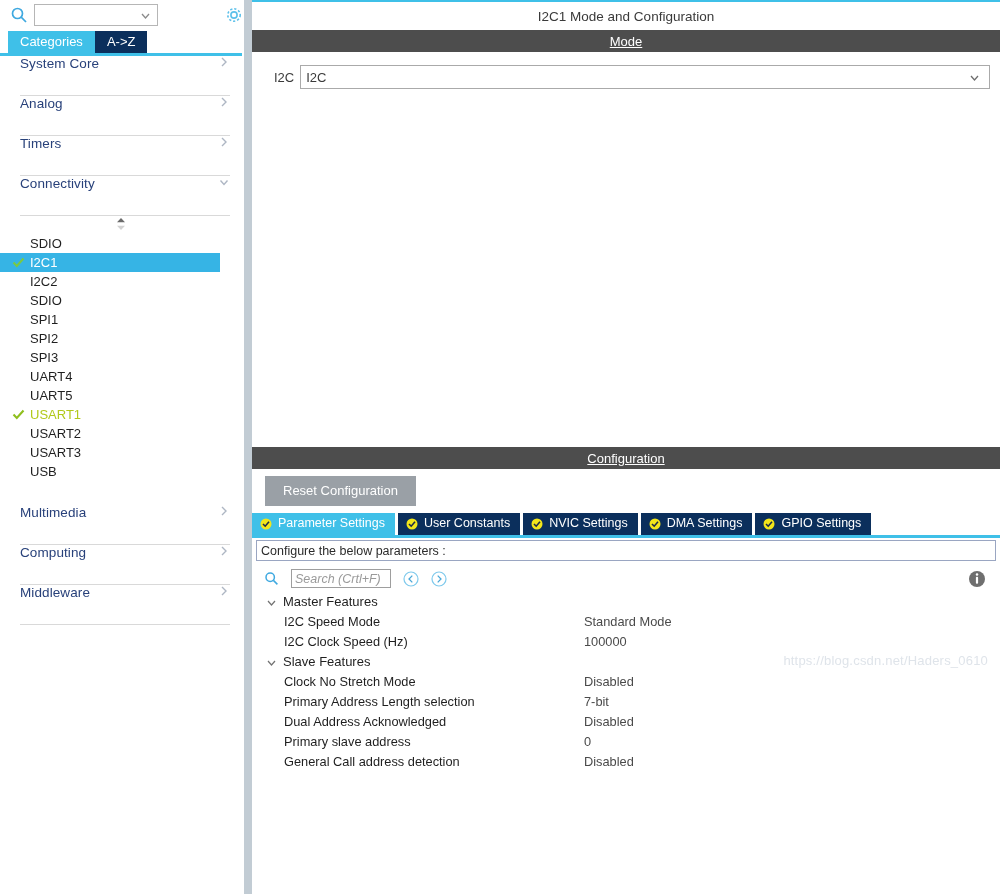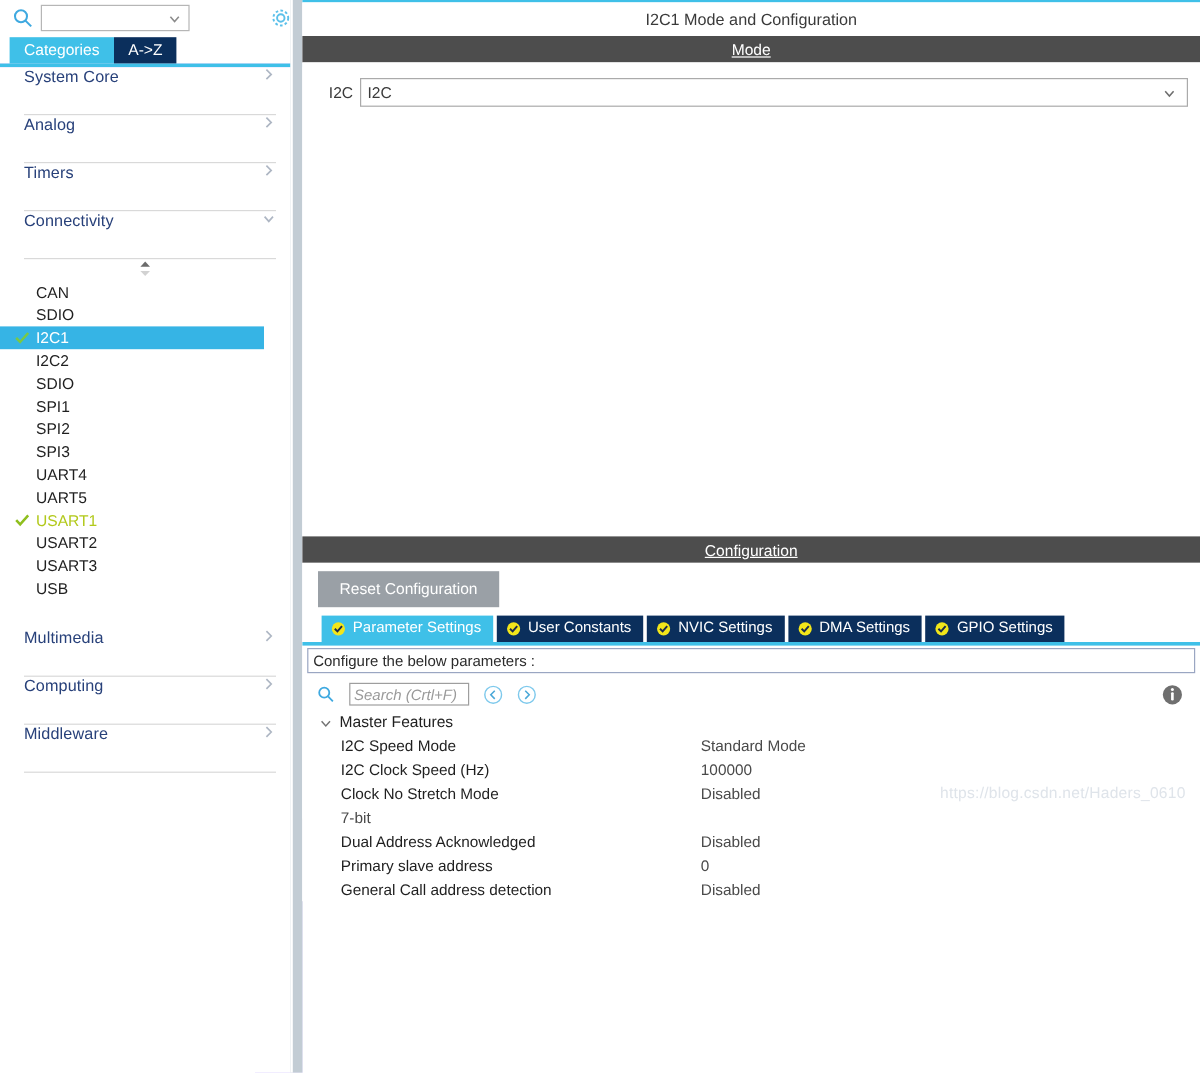--- a/index.html
+++ b/index.html
@@ -8,21 +8,21 @@
     font-family: "Liberation Sans", sans-serif;
     font-size: 13px;
     color:#1f1f1f;
     background:#ffffff;
     overflow:hidden;
   }
   .app { position:relative; width:1000px; height:894px; display:flex; }
 
   
   .left-panel {
-    width:252px; height:894px; background:#c4b5fd;
+    width:252px; height:894px; background:#b91c1c;
     display:flex; flex-direction:column; position:relative;
   }
   .search-row {
     height:30px; display:flex; align-items:center; gap:6px;
     padding:0 8px 0 10px; background:#ffffff; flex:0 0 30px;
   }
   .search-glyph { width:18px; height:18px; flex:0 0 18px; }
   .combo {
     flex:0 0 124px; height:22px; border:1px solid #b6b6b6; background:#fff;
     display:flex; align-items:center; justify-content:flex-end; padding-right:5px;
@@ -97,21 +97,21 @@
   }
   .mode-select .caret { margin-left:auto; width:13px; height:13px; }
 
   .config-area { flex:1 1 auto; display:flex; flex-direction:column; background:#ffffff; }
   .reset-row { flex:0 0 44px; display:flex; align-items:center; padding-left:13px; }
   .reset-btn {
     background:#9aa0a6; color:#ffffff; font-size:13px;
     padding:7px 18px; border:none; line-height:16px; cursor:pointer;
     font-family:"Liberation Sans", sans-serif;
   }
-  .tabstrip { flex:0 0 22px; display:flex; align-items:flex-start; padding-left:16px; gap:3px; }
+  .tabstrip { flex:0 0 22px; display:flex; align-items:flex-start; padding-left:0; gap:3px; }
   .ctab {
     display:flex; align-items:center; gap:6px;
     background:#0b2f5c; color:#ffffff; font-size:12.5px;
     padding:3px 10px 4px 8px; line-height:15px; cursor:pointer; white-space:nowrap;
   }
   .ctab.active { background:#3fc0e8; }
   .ctab .dot { width:12px; height:12px; flex:0 0 12px; }
 
   .tabstrip-underline { flex:0 0 3px; background:#3fc0e8; }
 
@@ -223,23 +223,20 @@
       <div class="scroll-spinner">
         <svg viewBox="0 0 16 14" width="16" height="14">
           <polygon points="8,1 12,5.2 4,5.2" fill="#6b6b6b"></polygon>
           <polygon points="8,13 12,8.8 4,8.8" fill="#d2d2d2"></polygon>
         </svg>
       </div>
 
       <div class="periph-list">
 
         <div class="periph">
-          <span>CAN</span>
-        </div>
-        <div class="periph">
           <span>SDIO</span>
         </div>
 
         <div class="periph selected">
           <span class="chk">
             <svg viewBox="0 0 13 13" width="13" height="13">
                 <polyline points="1.5,6.5 4.8,10 11.5,2.5" fill="none" stroke="#7ac943" stroke-width="2.1"></polyline>
               </svg>
           </span>
           <span>I2C1</span>
@@ -444,25 +441,34 @@
         </div>
         <div class="param-row">
           <span class="param-name">I2C Speed Mode</span>
           <span class="param-value">Standard Mode</span>
         </div>
         <div class="param-row">
           <span class="param-name">I2C Clock Speed (Hz)</span>
           <span class="param-value">100000</span>
         </div>
 
+        <div class="group-row">
+          <span class="gchev">
+            <svg viewBox="0 0 11 11" width="11" height="11">
+                <polyline points="2,4 5.5,8 9,4" fill="none" stroke="#444444" stroke-width="1.2"></polyline>
+              </svg>
+          </span>
+          <span class="glabel">Slave Features</span>
+        </div>
         <div class="param-row">
           <span class="param-name">Clock No Stretch Mode</span>
           <span class="param-value">Disabled</span>
         </div>
         <div class="param-row">
+          <span class="param-name">Primary Address Length selection</span>
           <span class="param-value">7-bit</span>
         </div>
         <div class="param-row">
           <span class="param-name">Dual Address Acknowledged</span>
           <span class="param-value">Disabled</span>
         </div>
         <div class="param-row">
           <span class="param-name">Primary slave address</span>
           <span class="param-value">0</span>
         </div>

